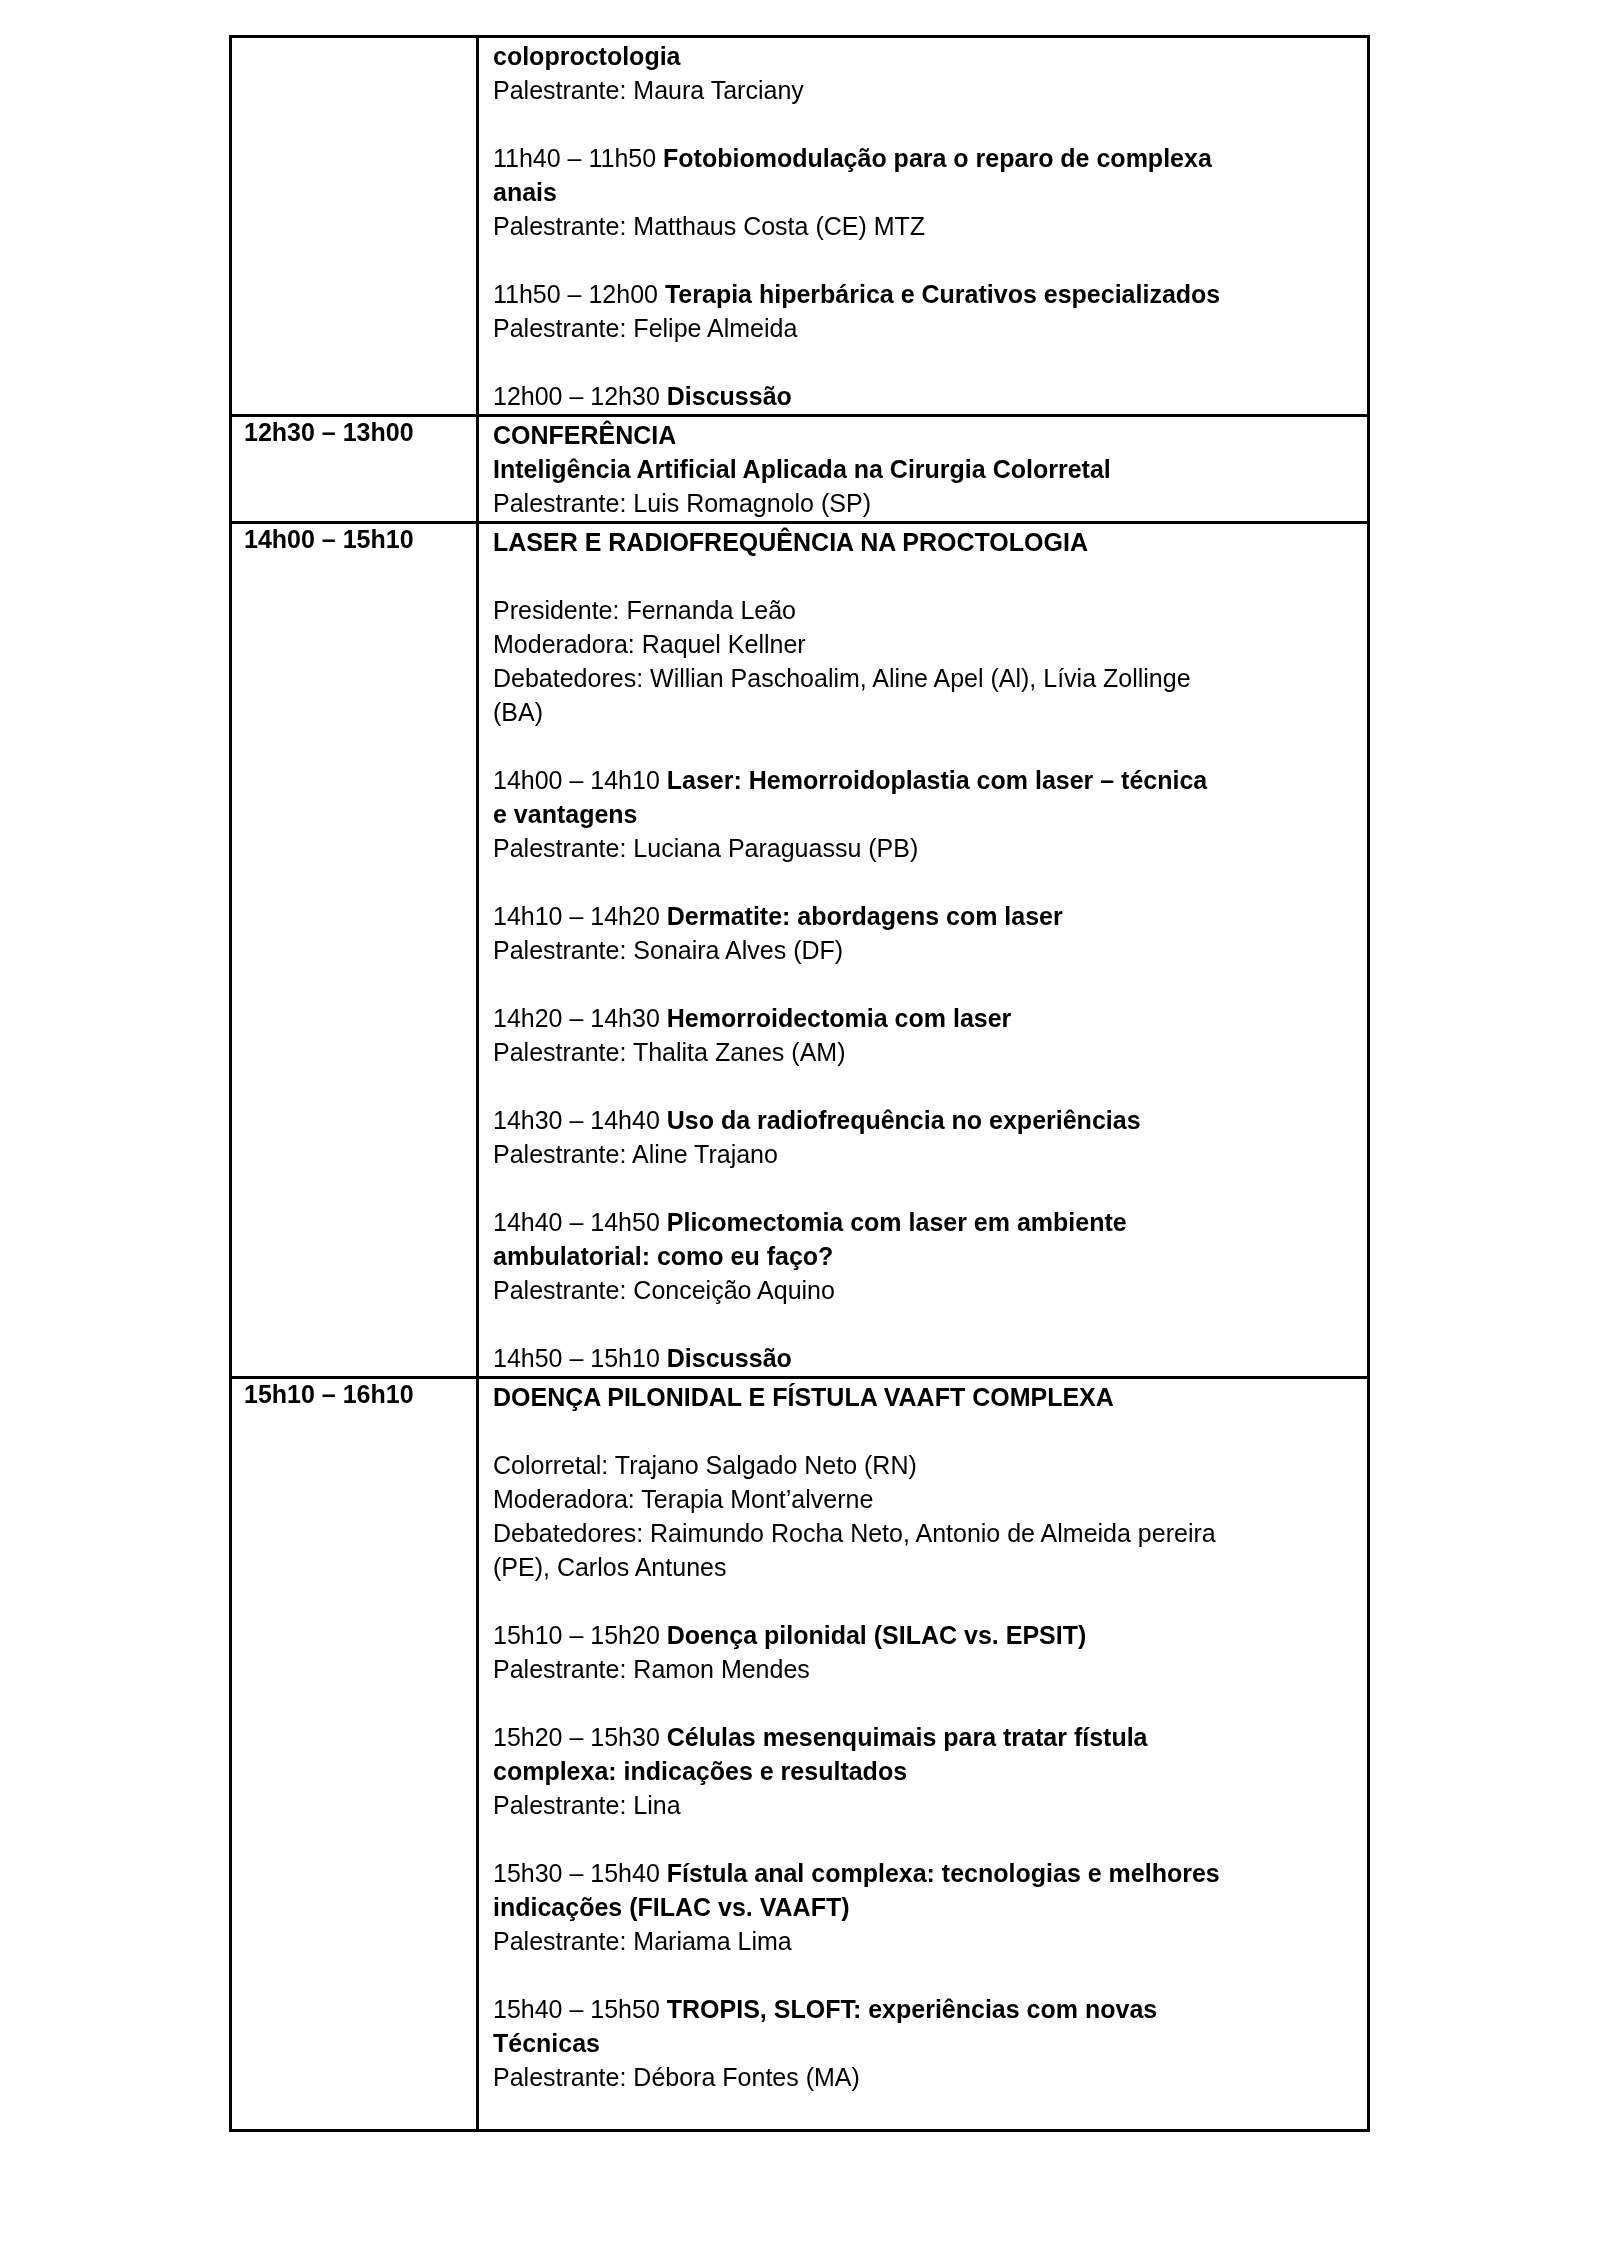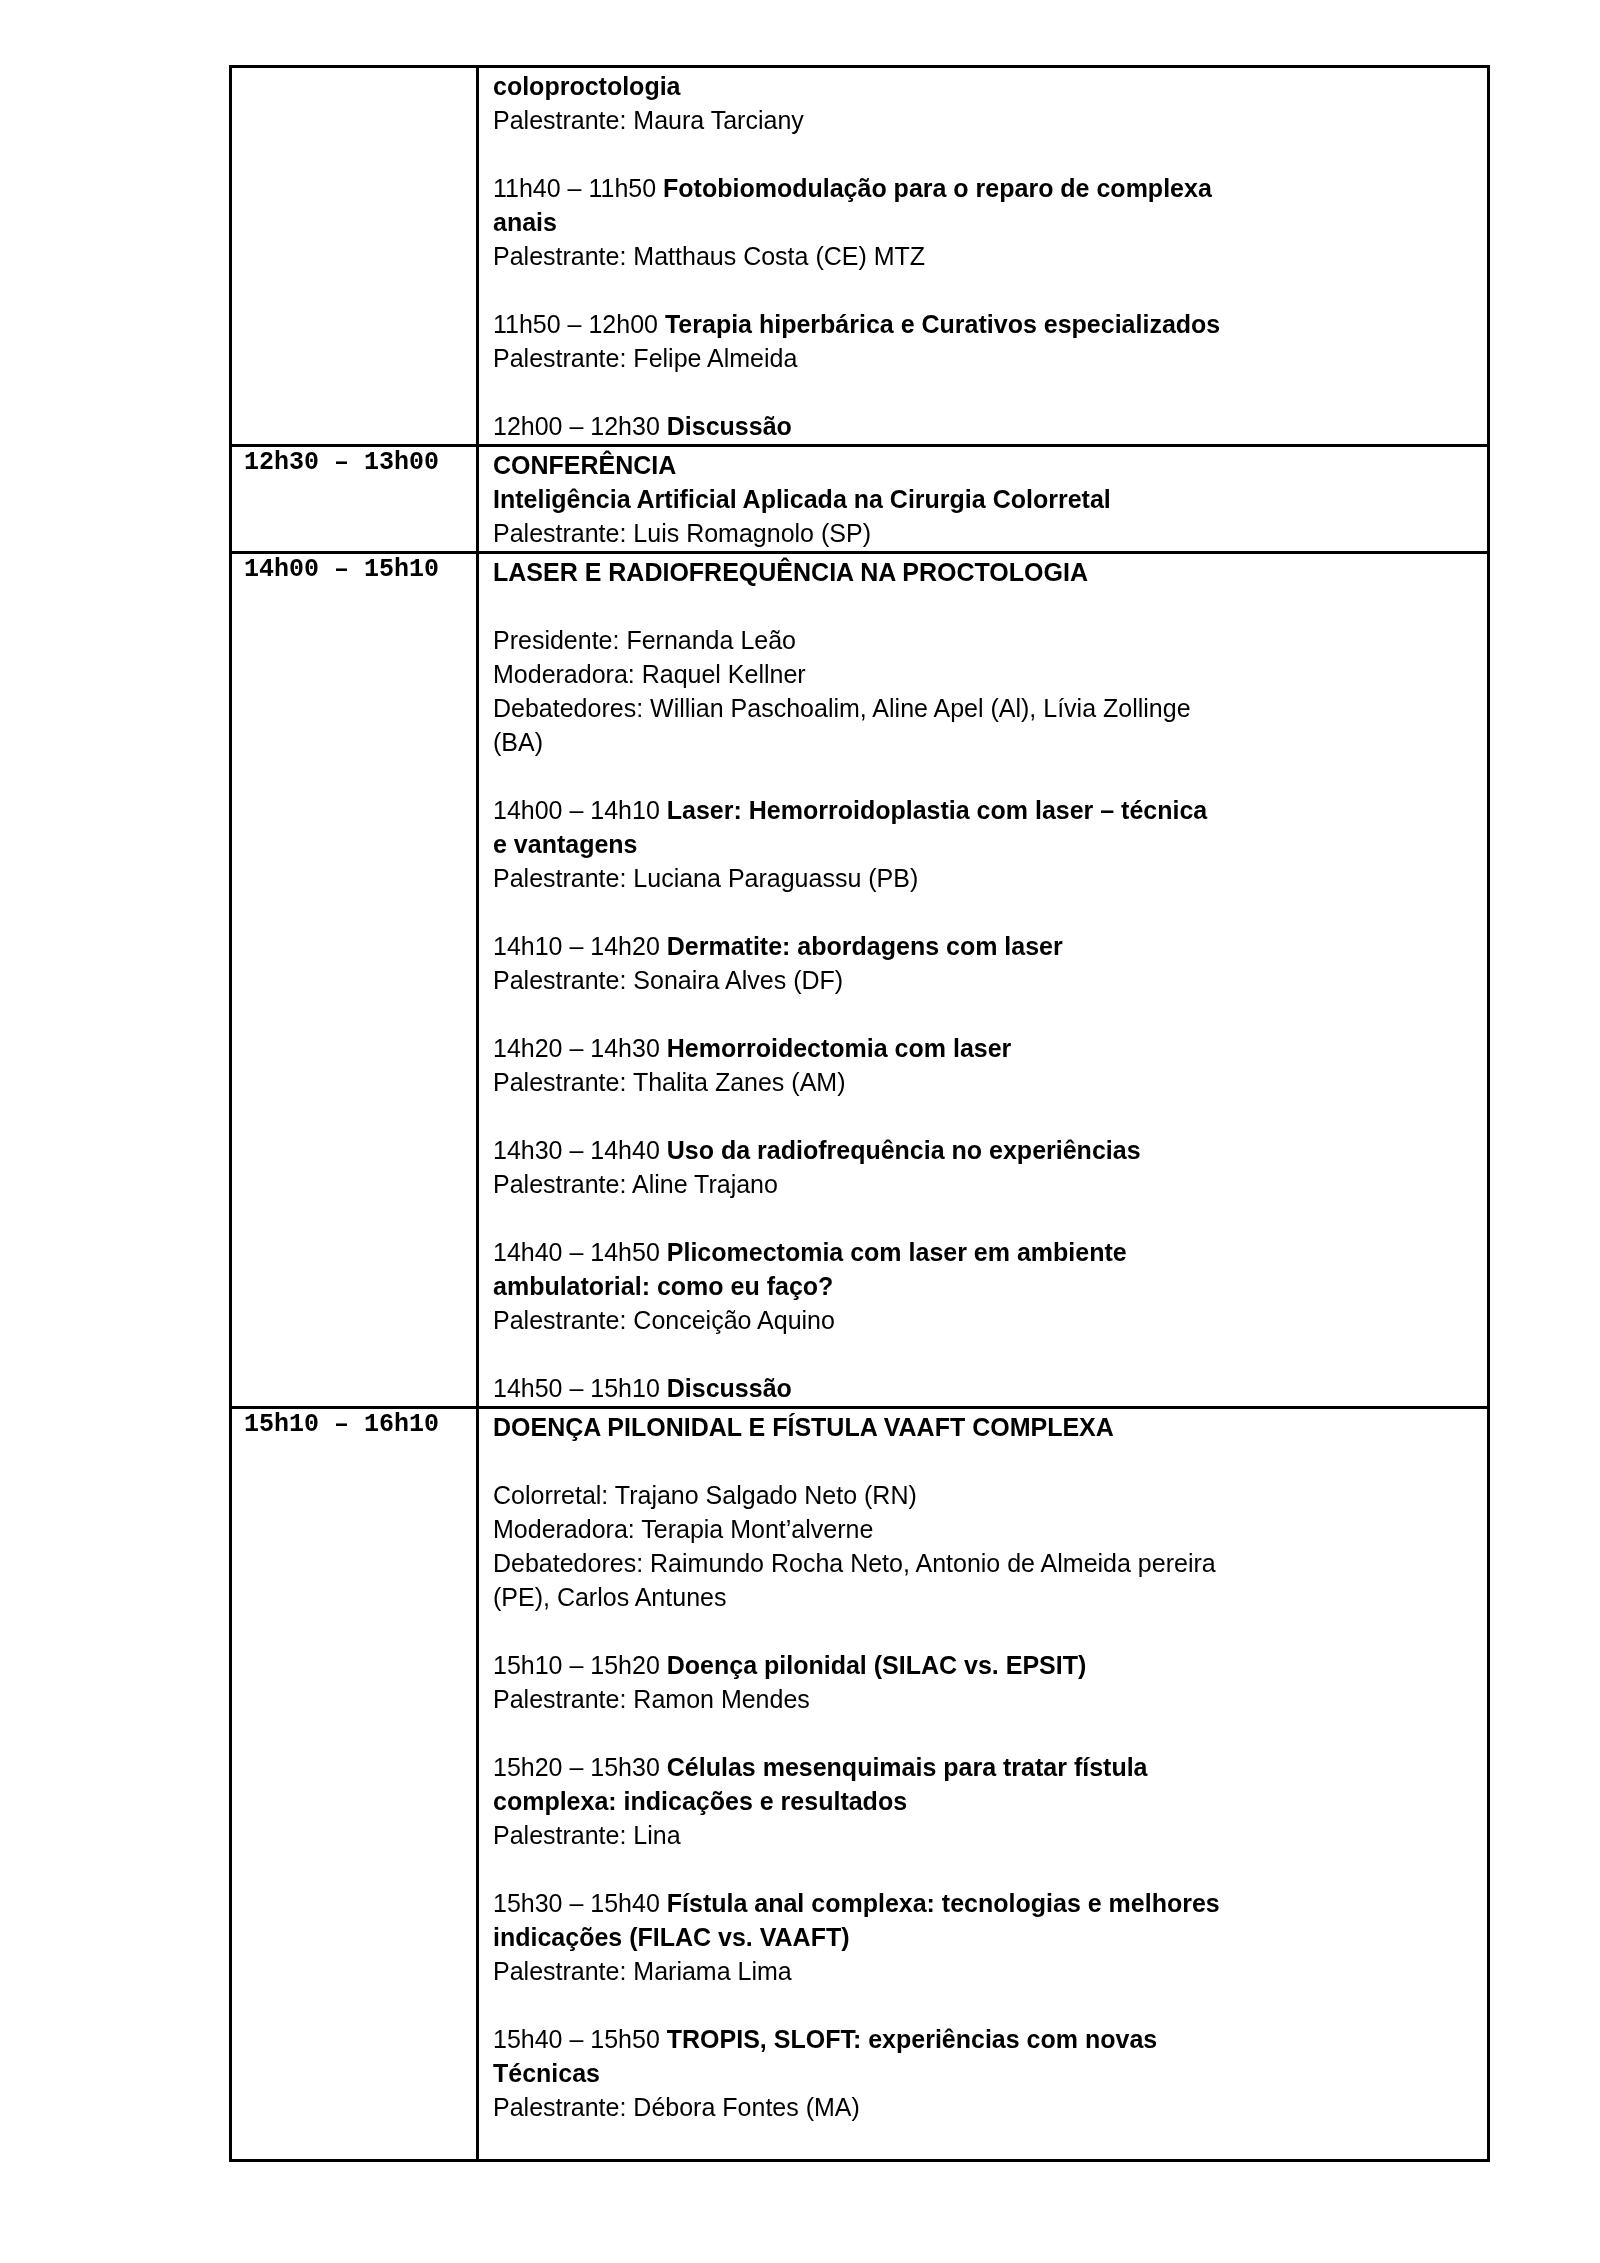--- a/index.html
+++ b/index.html
@@ -14,34 +14,32 @@
     height:2263px;
     background:var(--bg);
     font-family:"Liberation Sans","DejaVu Sans",sans-serif;
     color:var(--ink);
     overflow:hidden;
   }
   table.schedule{
     position:absolute;
     left:229px;
     top:35px;
-    width:1261px;
+    width:1141px;
     border-collapse:collapse;
     table-layout:fixed;
-    margin-top:30px;
   }
   table.schedule td{
     border:3px solid var(--border);
     vertical-align:top;
     font-size:25px;
   }
   td.time-cell{
     font-weight:bold;
     padding:1px 6px 1px 12px;
-    font-family:Liberation Mono, monospace;
   }
   td.session-cell{
     padding:1px 10px 1px 14px;
   }
   .line{
     line-height:34px;
     min-height:34px;
     white-space:nowrap;
   }
   .line.center{

